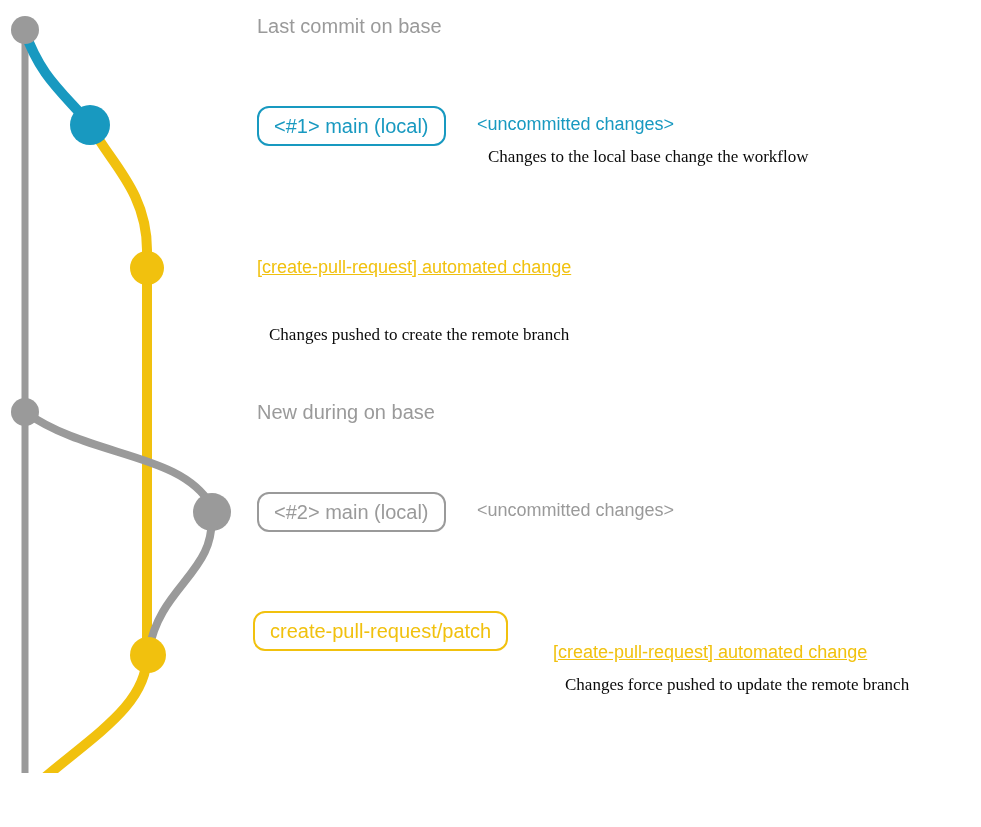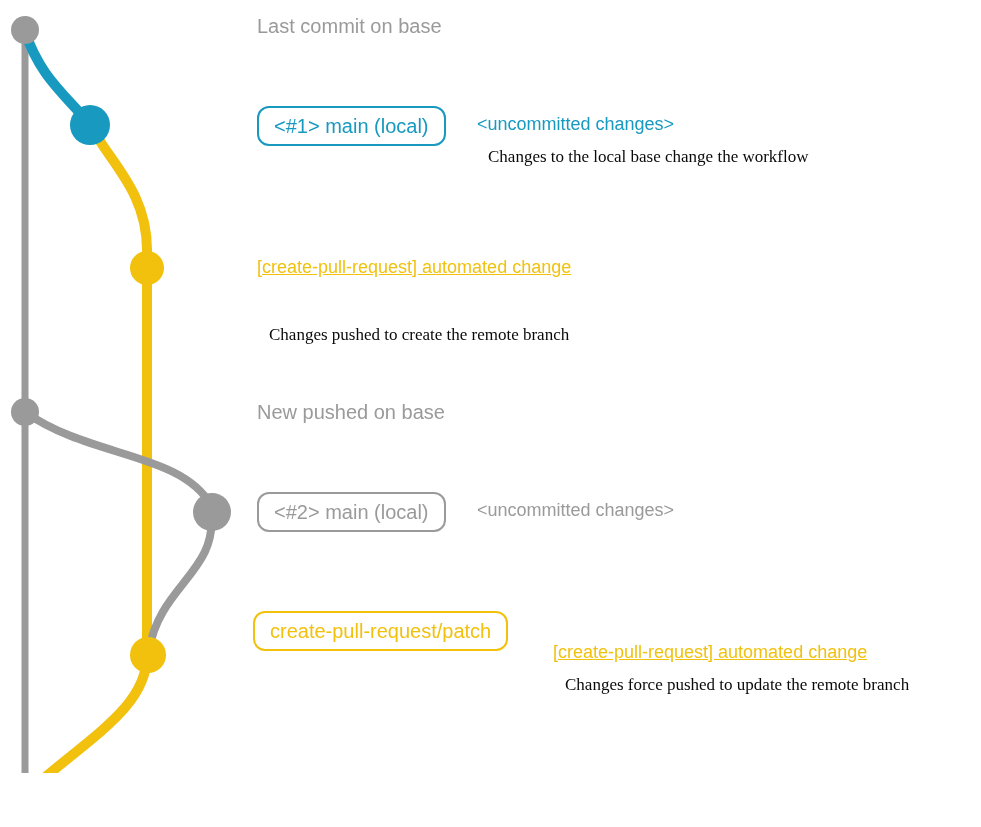--- a/index.html
+++ b/index.html
@@ -92,21 +92,21 @@
 
   <div class="txt commit-msg" style="left:257px; top:14px;">Last commit on base</div>
 
   <div class="branch-label blue" style="left:257px; top:106px;">&lt;#1&gt; main (local)</div>
   <div class="txt commit-title blue" style="left:477px; top:114px;">&lt;uncommitted changes&gt;</div>
   <div class="txt desc" style="left:488px; top:147px;">Changes to the local base change the workflow</div>
 
   <div class="txt commit-title yellow" style="left:257px; top:257px;">[create-pull-request] automated change</div>
   <div class="txt desc" style="left:269px; top:289px;margin-top:36px;">Changes pushed to create the remote branch</div>
 
-  <div class="txt commit-msg" style="left:257px; top:400px;">New pushed on base</div>
+  <div class="txt commit-msg" style="left:257px; top:400px;">New during on base</div>
 
   <div class="branch-label gray" style="left:257px; top:492px;">&lt;#2&gt; main (local)</div>
   <div class="txt commit-title gray" style="left:477px; top:500px;">&lt;uncommitted changes&gt;</div>
 
   <div class="branch-label yellow" style="left:253px; top:611px;">create-pull-request/patch</div>
   <div class="txt commit-title yellow" style="left:553px; top:642px;">[create-pull-request] automated change</div>
   <div class="txt desc" style="left:565px; top:675px;">Changes force pushed to update the remote branch</div>
 
   <div class="branch-label gray" style="left:253px; top:775px;">main</div>
 

